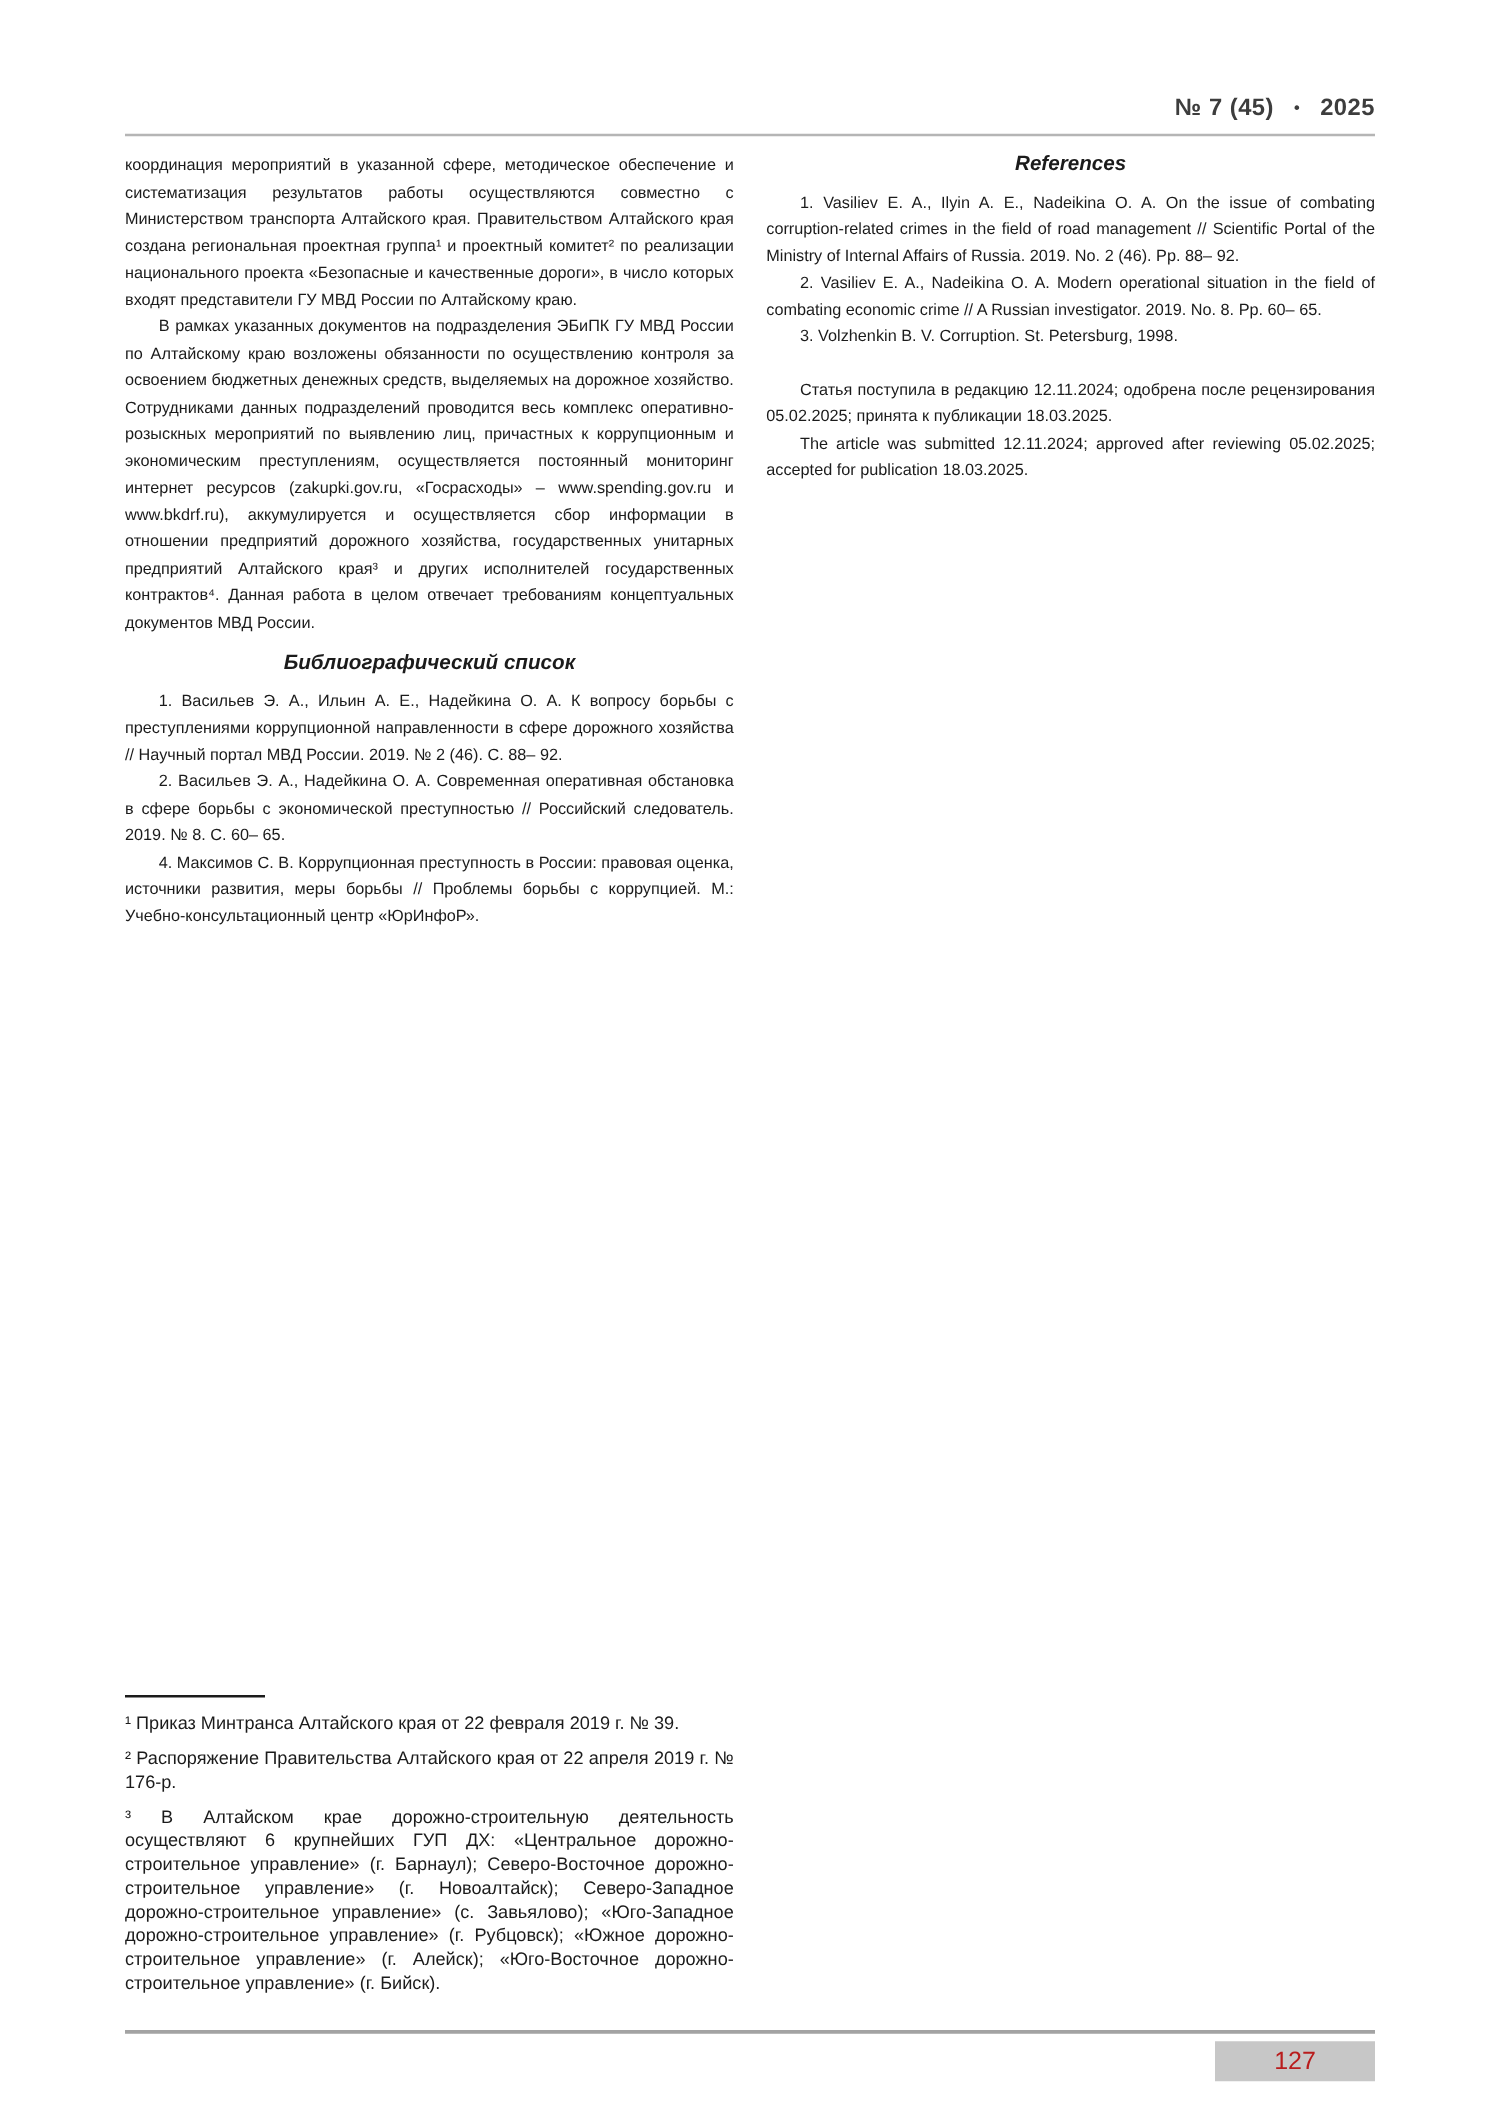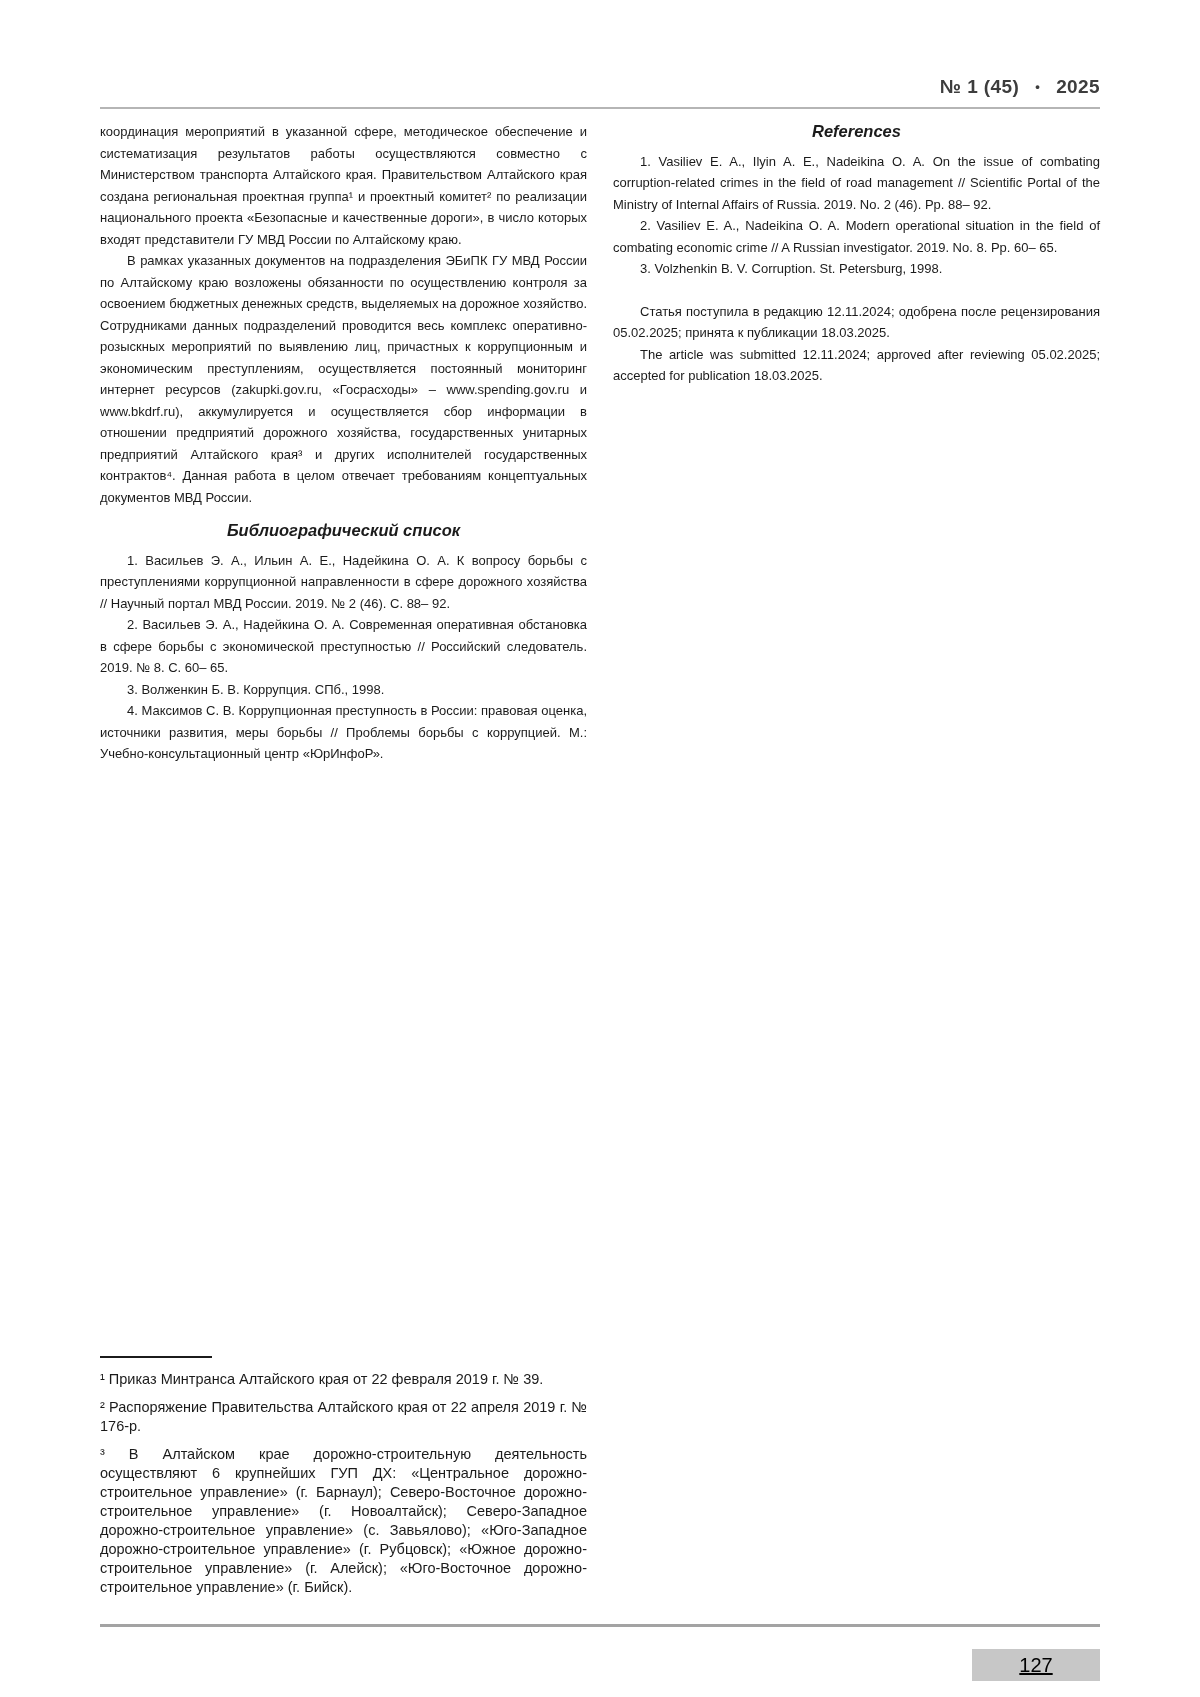--- a/index.html
+++ b/index.html
@@ -52,56 +52,54 @@
     font-size: 14.5px;
     line-height: 19px;
     text-align: justify;
     margin-bottom: 9px;
   }
   .footnote:last-child { margin-bottom: 0; }
   .spaced { margin-top: 21px; }
   .page-footer { position: absolute; left: 100px; right: 100px; top: 1624px; }
   .footer-rule { height: 3px; background: #a3a3a3; }
   .page-number-box {
-    margin-top: 22px;
+    margin-top: 6px;
     margin-left: auto;
     width: 128px;
     height: 32px;
     background: #c7c7c7;
     display: flex;
     align-items: center;
     justify-content: center;
     font-size: 20px;
-    color: #000000;
-    text-decoration: underline;
+    color: #b91c1c;
   }
 </style>
 </head>
 <body>
 
 <div class="page">
 
   <header class="page-header">
     <div class="header-text">
-      <span>№ 1 (45)</span><span class="dot">•</span><span>2025</span>
+      <span>№ 7 (45)</span><span class="dot">•</span><span>2025</span>
     </div>
     <div class="header-rule"></div>
   </header>
 
   <main class="columns">
 
     <section class="col col-left">
       <p class="body-text">координация мероприятий в указанной сфере, методическое обеспечение и систематизация результатов работы осуществляются совместно с Министерством транспорта Алтайского края. Правительством Алтайского края создана региональная проектная группа¹ и проектный комитет² по реализации национального проекта «Безопасные и качественные дороги», в число которых входят представители ГУ МВД России по Алтайскому краю.</p>
       <p class="body-text indent">В рамках указанных документов на подразделения ЭБиПК ГУ МВД России по Алтайскому краю возложены обязанности по осуществлению контроля за освоением бюджетных денежных средств, выделяемых на дорожное хозяйство. Сотрудниками данных подразделений проводится весь комплекс оперативно-розыскных мероприятий по выявлению лиц, причастных к коррупционным и экономическим преступлениям, осуществляется постоянный мониторинг интернет ресурсов (zakupki.gov.ru, «Госрасходы» – www.spending.gov.ru и www.bkdrf.ru), аккумулируется и осуществляется сбор информации в отношении предприятий дорожного хозяйства, государственных унитарных предприятий Алтайского края³ и других исполнителей государственных контрактов⁴. Данная работа в целом отвечает требованиям концептуальных документов МВД России.</p>
 
       <h3 class="section-heading">Библиографический список</h3>
 
       <p class="body-text indent">1. Васильев Э. А., Ильин А. Е., Надейкина О. А. К вопросу борьбы с преступлениями коррупционной направленности в сфере дорожного хозяйства // Научный портал МВД России. 2019. № 2 (46). С. 88– 92.</p>
       <p class="body-text indent">2. Васильев Э. А., Надейкина О. А. Современная оперативная обстановка в сфере борьбы с экономической преступностью // Российский следователь. 2019. № 8. С. 60– 65.</p>
-      <p class="body-text indent">3. Волженкин Б. В. Коррупция. СПб., 1998.</p>
       <p class="body-text indent">4. Максимов С. В. Коррупционная преступность в России: правовая оценка, источники развития, меры борьбы // Проблемы борьбы с коррупцией. М.: Учебно-консультационный центр «ЮрИнфоР».</p>
 
       <div class="footnote-block">
         <div class="footnote-rule"></div>
         <p class="footnote">¹ Приказ Минтранса Алтайского края от 22 февраля 2019 г. № 39.</p>
         <p class="footnote">² Распоряжение Правительства Алтайского края от 22 апреля 2019 г. № 176-р.</p>
         <p class="footnote">³ В Алтайском крае дорожно-строительную деятельность осуществляют 6 крупнейших ГУП ДХ: «Центральное дорожно-строительное управление» (г. Барнаул); Северо-Восточное дорожно-строительное управление» (г. Новоалтайск); Северо-Западное дорожно-строительное управление» (с. Завьялово); «Юго-Западное дорожно-строительное управление» (г. Рубцовск); «Южное дорожно-строительное управление» (г. Алейск); «Юго-Восточное дорожно-строительное управление» (г. Бийск).</p>
       </div>
     </section>
 

